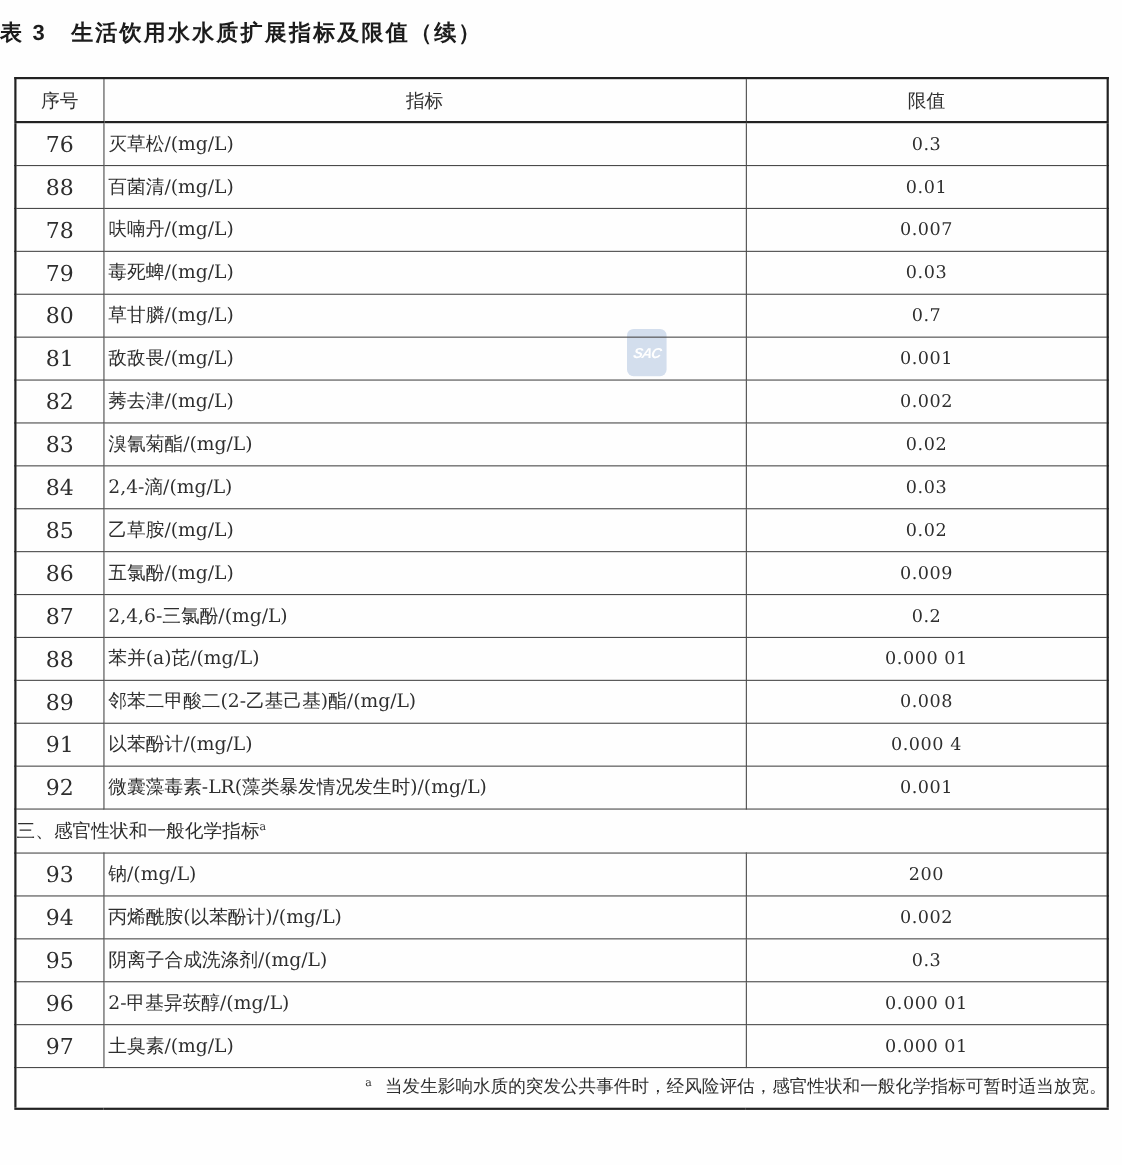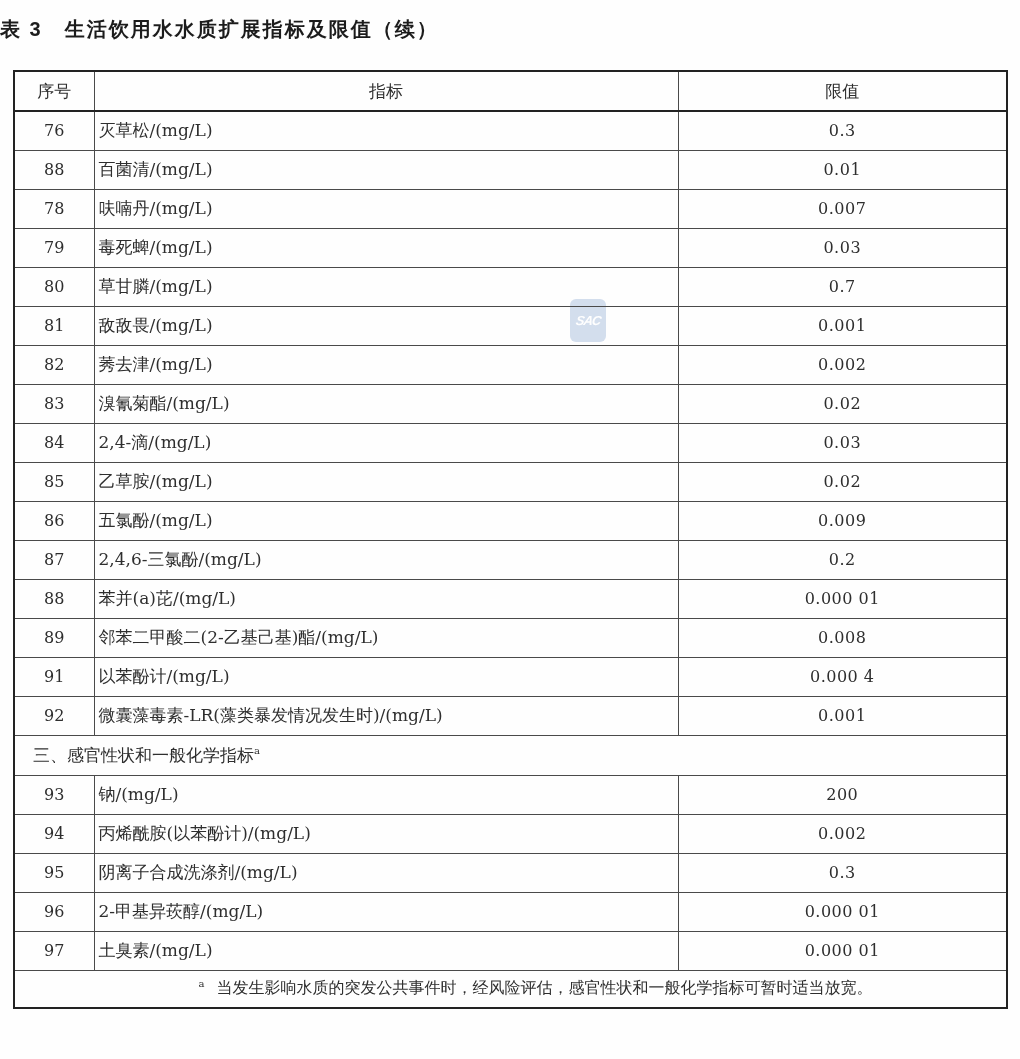--- a/index.html
+++ b/index.html
@@ -41,25 +41,25 @@
   table.std { border:2px solid #222; }
   th, td {
     border:1px solid #4a4a4a;
     font-weight:normal;
     font-size:17px;
     color:#2e2e2e;
     background:transparent;
   }
   thead th { height:40px; border-bottom:2px solid #222; text-align:center; }
   tbody td { height:39px; }
-  td.no    { text-align:center; font-size:16px; }
+  td.no    { text-align:center; font-size:20px; }
   td.limit { text-align:center; font-size:16px; letter-spacing:.5px; }
   td.indicator { text-align:left; padding-left:4px; }
-  td.section-cell { text-align:left; padding-left:18px; height:40px; }
-  td.footnote-cell { text-align:center; padding-left:50px; height:38px; font-size:16px; }
+  td.section-cell { text-align:left; height:40px; }
+  td.footnote-cell { text-align:right; padding-left:50px; height:38px; font-size:16px; }
   sup { font-size:10px; line-height:0; }
   td.footnote-cell sup { margin-right:12px; }
 </style>
 </head>
 <body>
 
 <div class="page">
 
   <div class="title">表 3　生活饮用水水质扩展指标及限值（续）</div>
 

